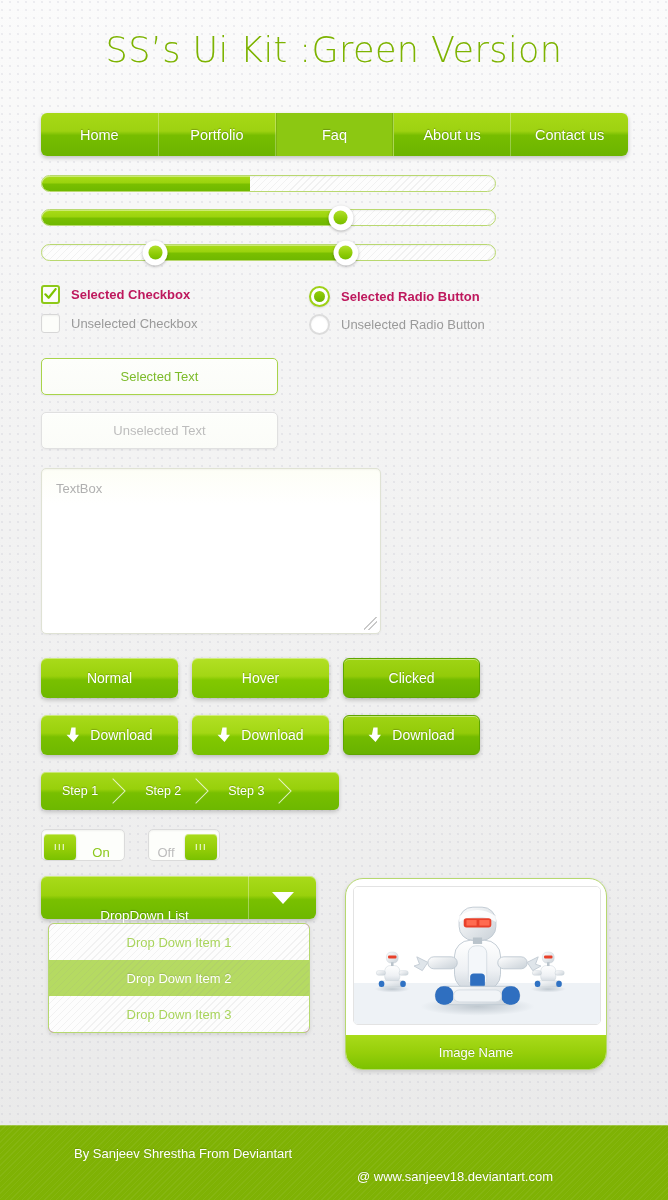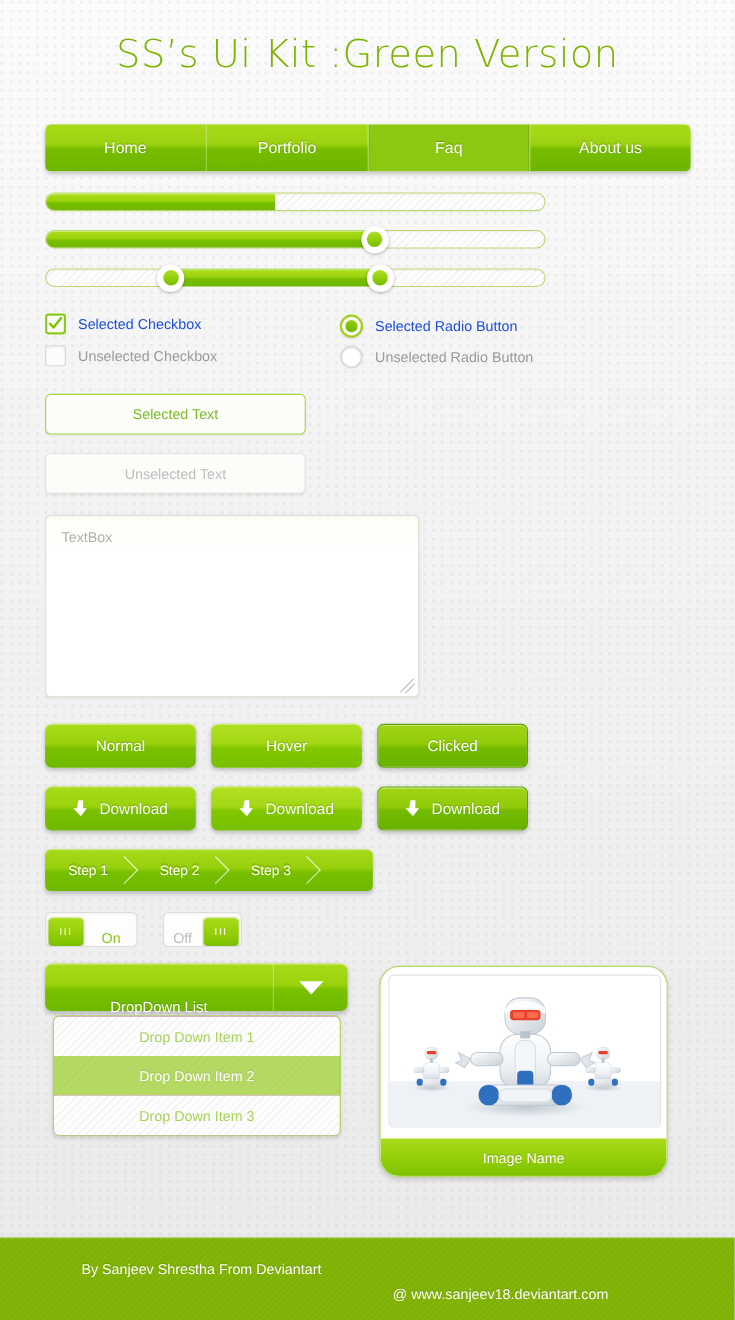--- a/index.html
+++ b/index.html
@@ -106,21 +106,21 @@
     display: flex; align-items: center; justify-content: center;
     cursor: pointer; flex: none; background: #ffffff;
   }
   .rb.on  { border: 2px solid #9ed116; box-shadow: 0 1px 2px rgba(0,0,0,0.12); }
   .rb.off { border: 2px solid #dcdcdc; box-shadow: inset 0 1px 2px rgba(0,0,0,0.05); }
   .rb.on::after {
     content: ''; width: 11px; height: 11px; border-radius: 50%;
     background: linear-gradient(180deg, #93cf08 0%, #6fb500 100%);
   }
   .opt-label { font-size: 13px; }
-  .opt-label.on  { color: #1d4ed8; }
+  .opt-label.on  { color: #be185d; font-weight: bold; }
   .opt-label.off { color: #9a9a9a; }
 
   #cb-selected    { left: 41px;  top: 285px; }
   #cb-unselected  { left: 41px;  top: 314px; }
   #rb-selected    { left: 309px; top: 286px; }
   #rb-unselected  { left: 309px; top: 314px; }
 
   
   .textfield {
     position: absolute; left: 41px;
@@ -308,20 +308,21 @@
 </head>
 <body>
 
 <div class="page-title">SS’s Ui Kit :Green Version</div>
 
 <div class="nav">
   <div class="nav-item">Home</div>
   <div class="nav-item">Portfolio</div>
   <div class="nav-item active">Faq</div>
   <div class="nav-item">About us</div>
+  <div class="nav-item">Contact us</div>
 </div>
 
 <div class="track" id="progress-track">
   <div class="fill full-left" style="width:46%"></div>
 </div>
 
 <div class="track" id="slider1-track">
   <div class="fill full-left" style="width:66%"></div>
   <div class="handle" style="left:66%"></div>
 </div>

